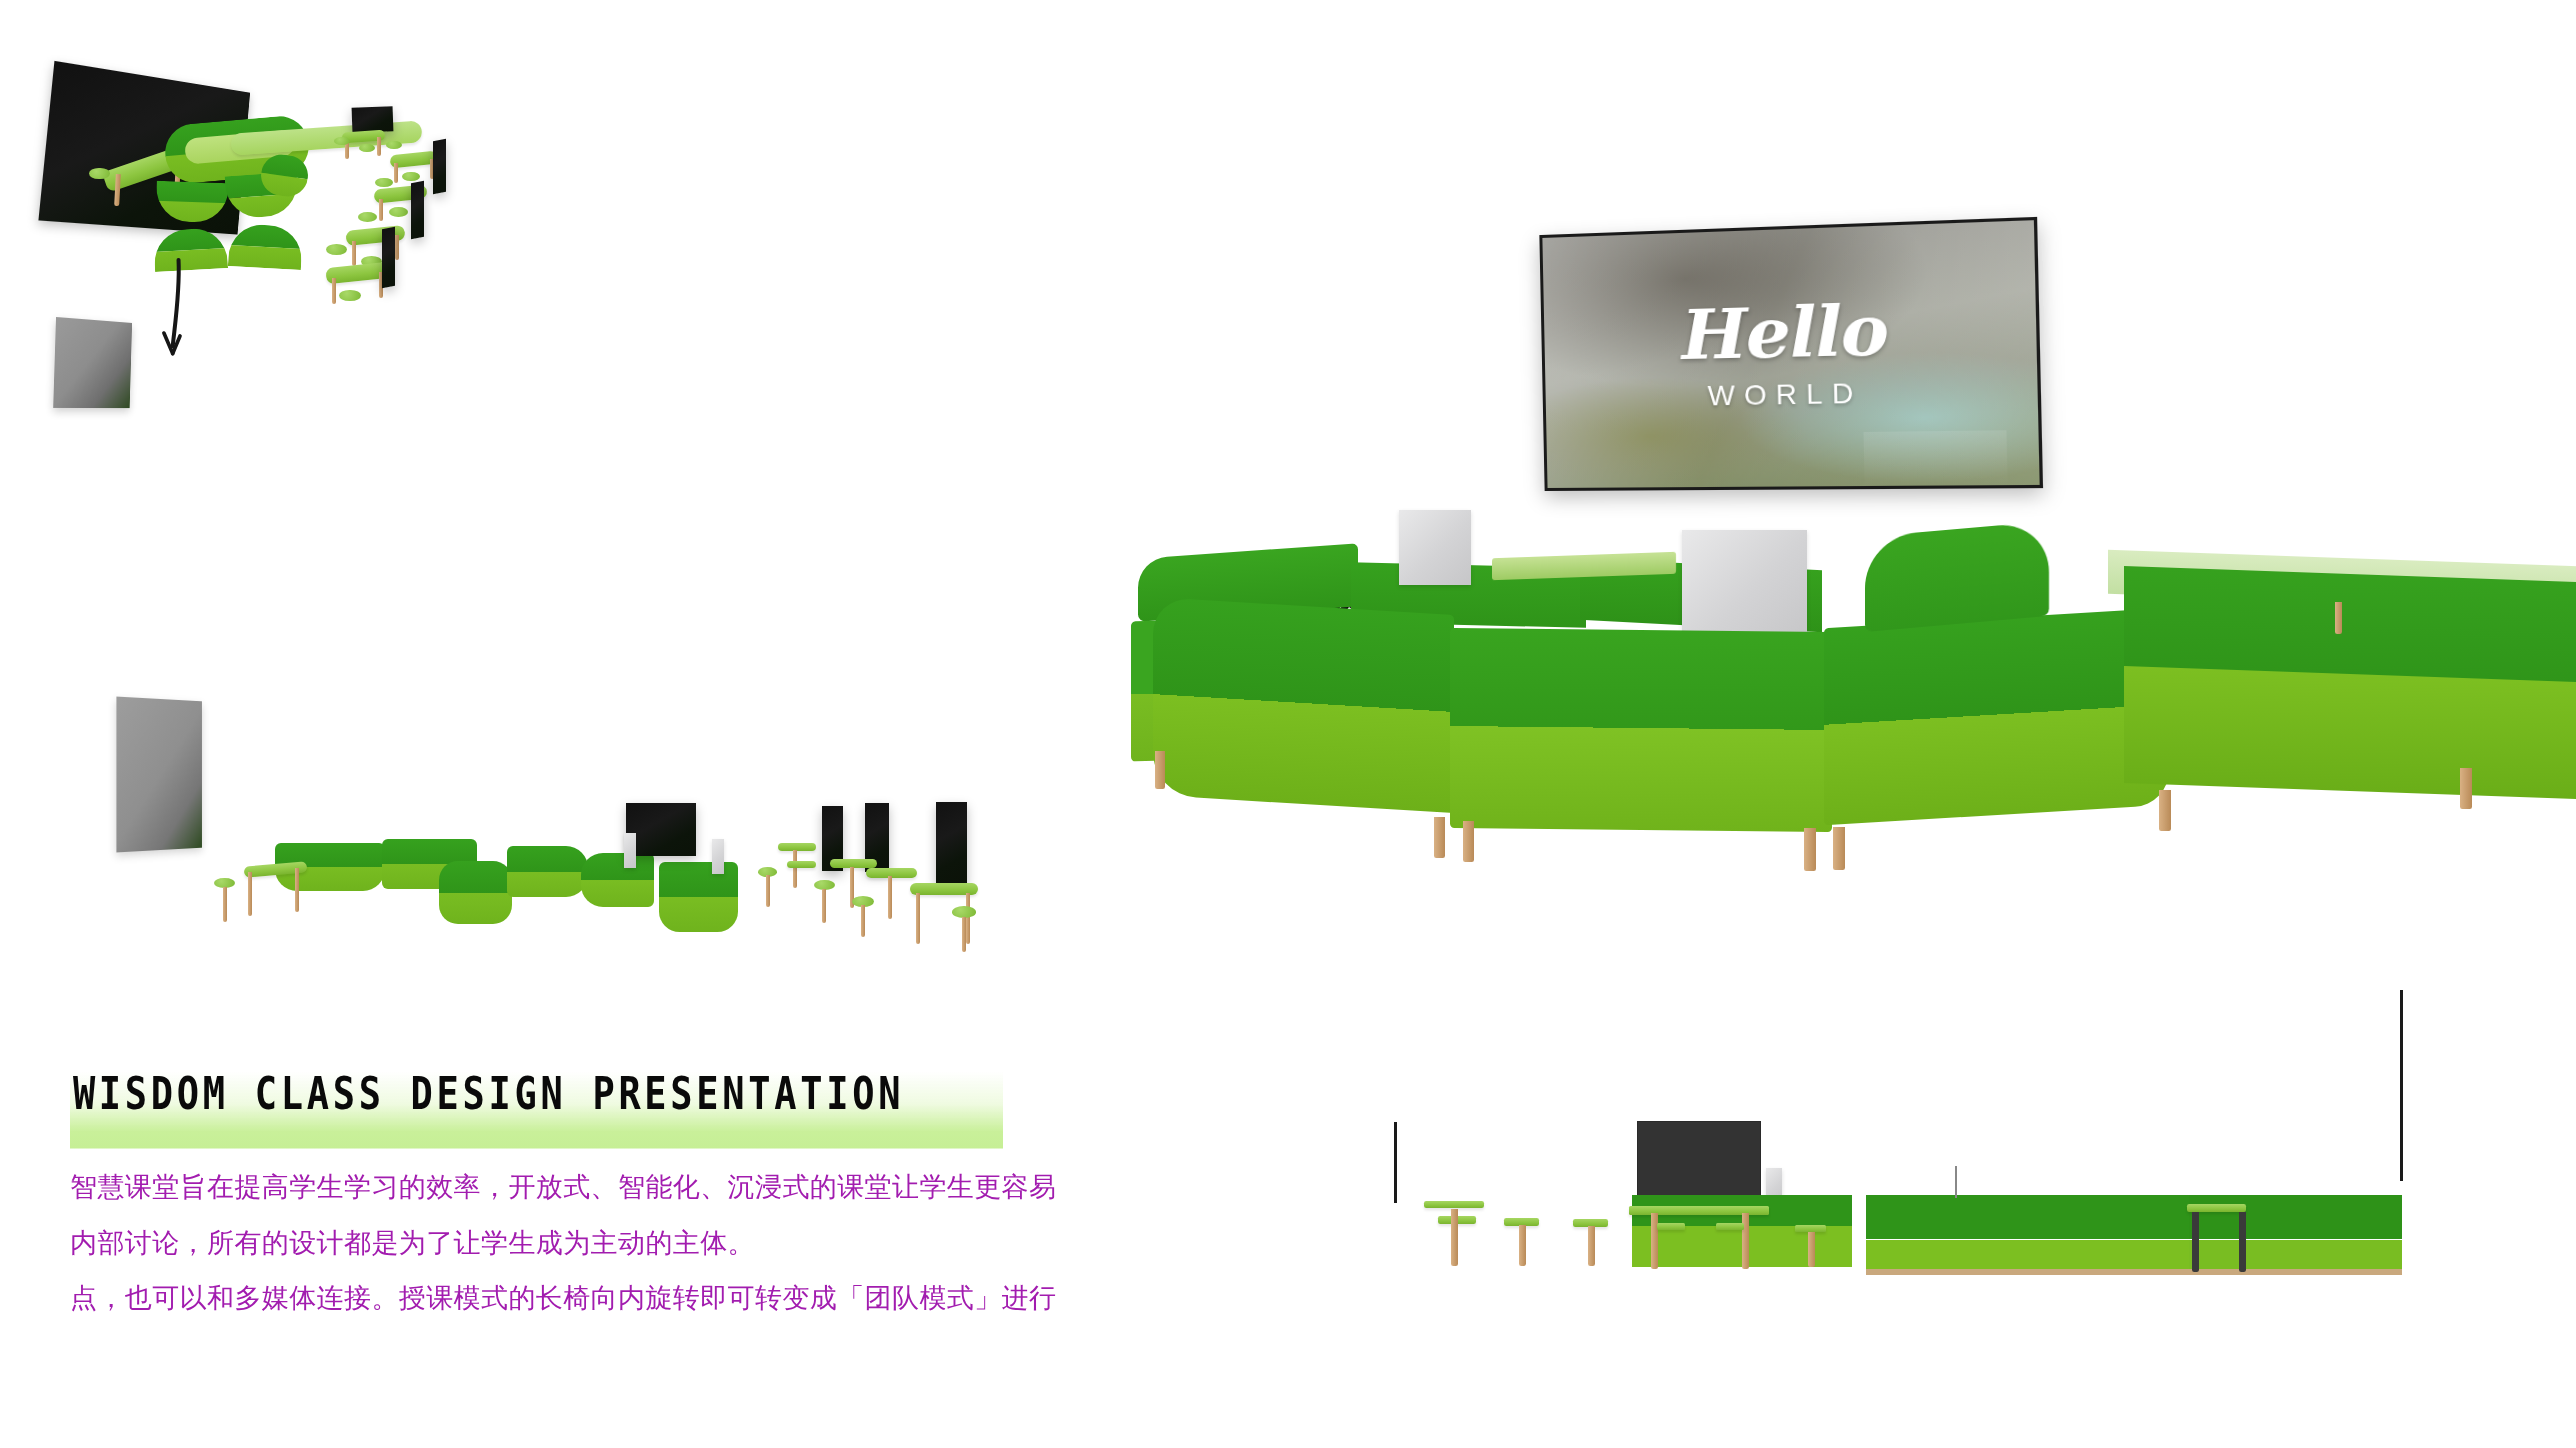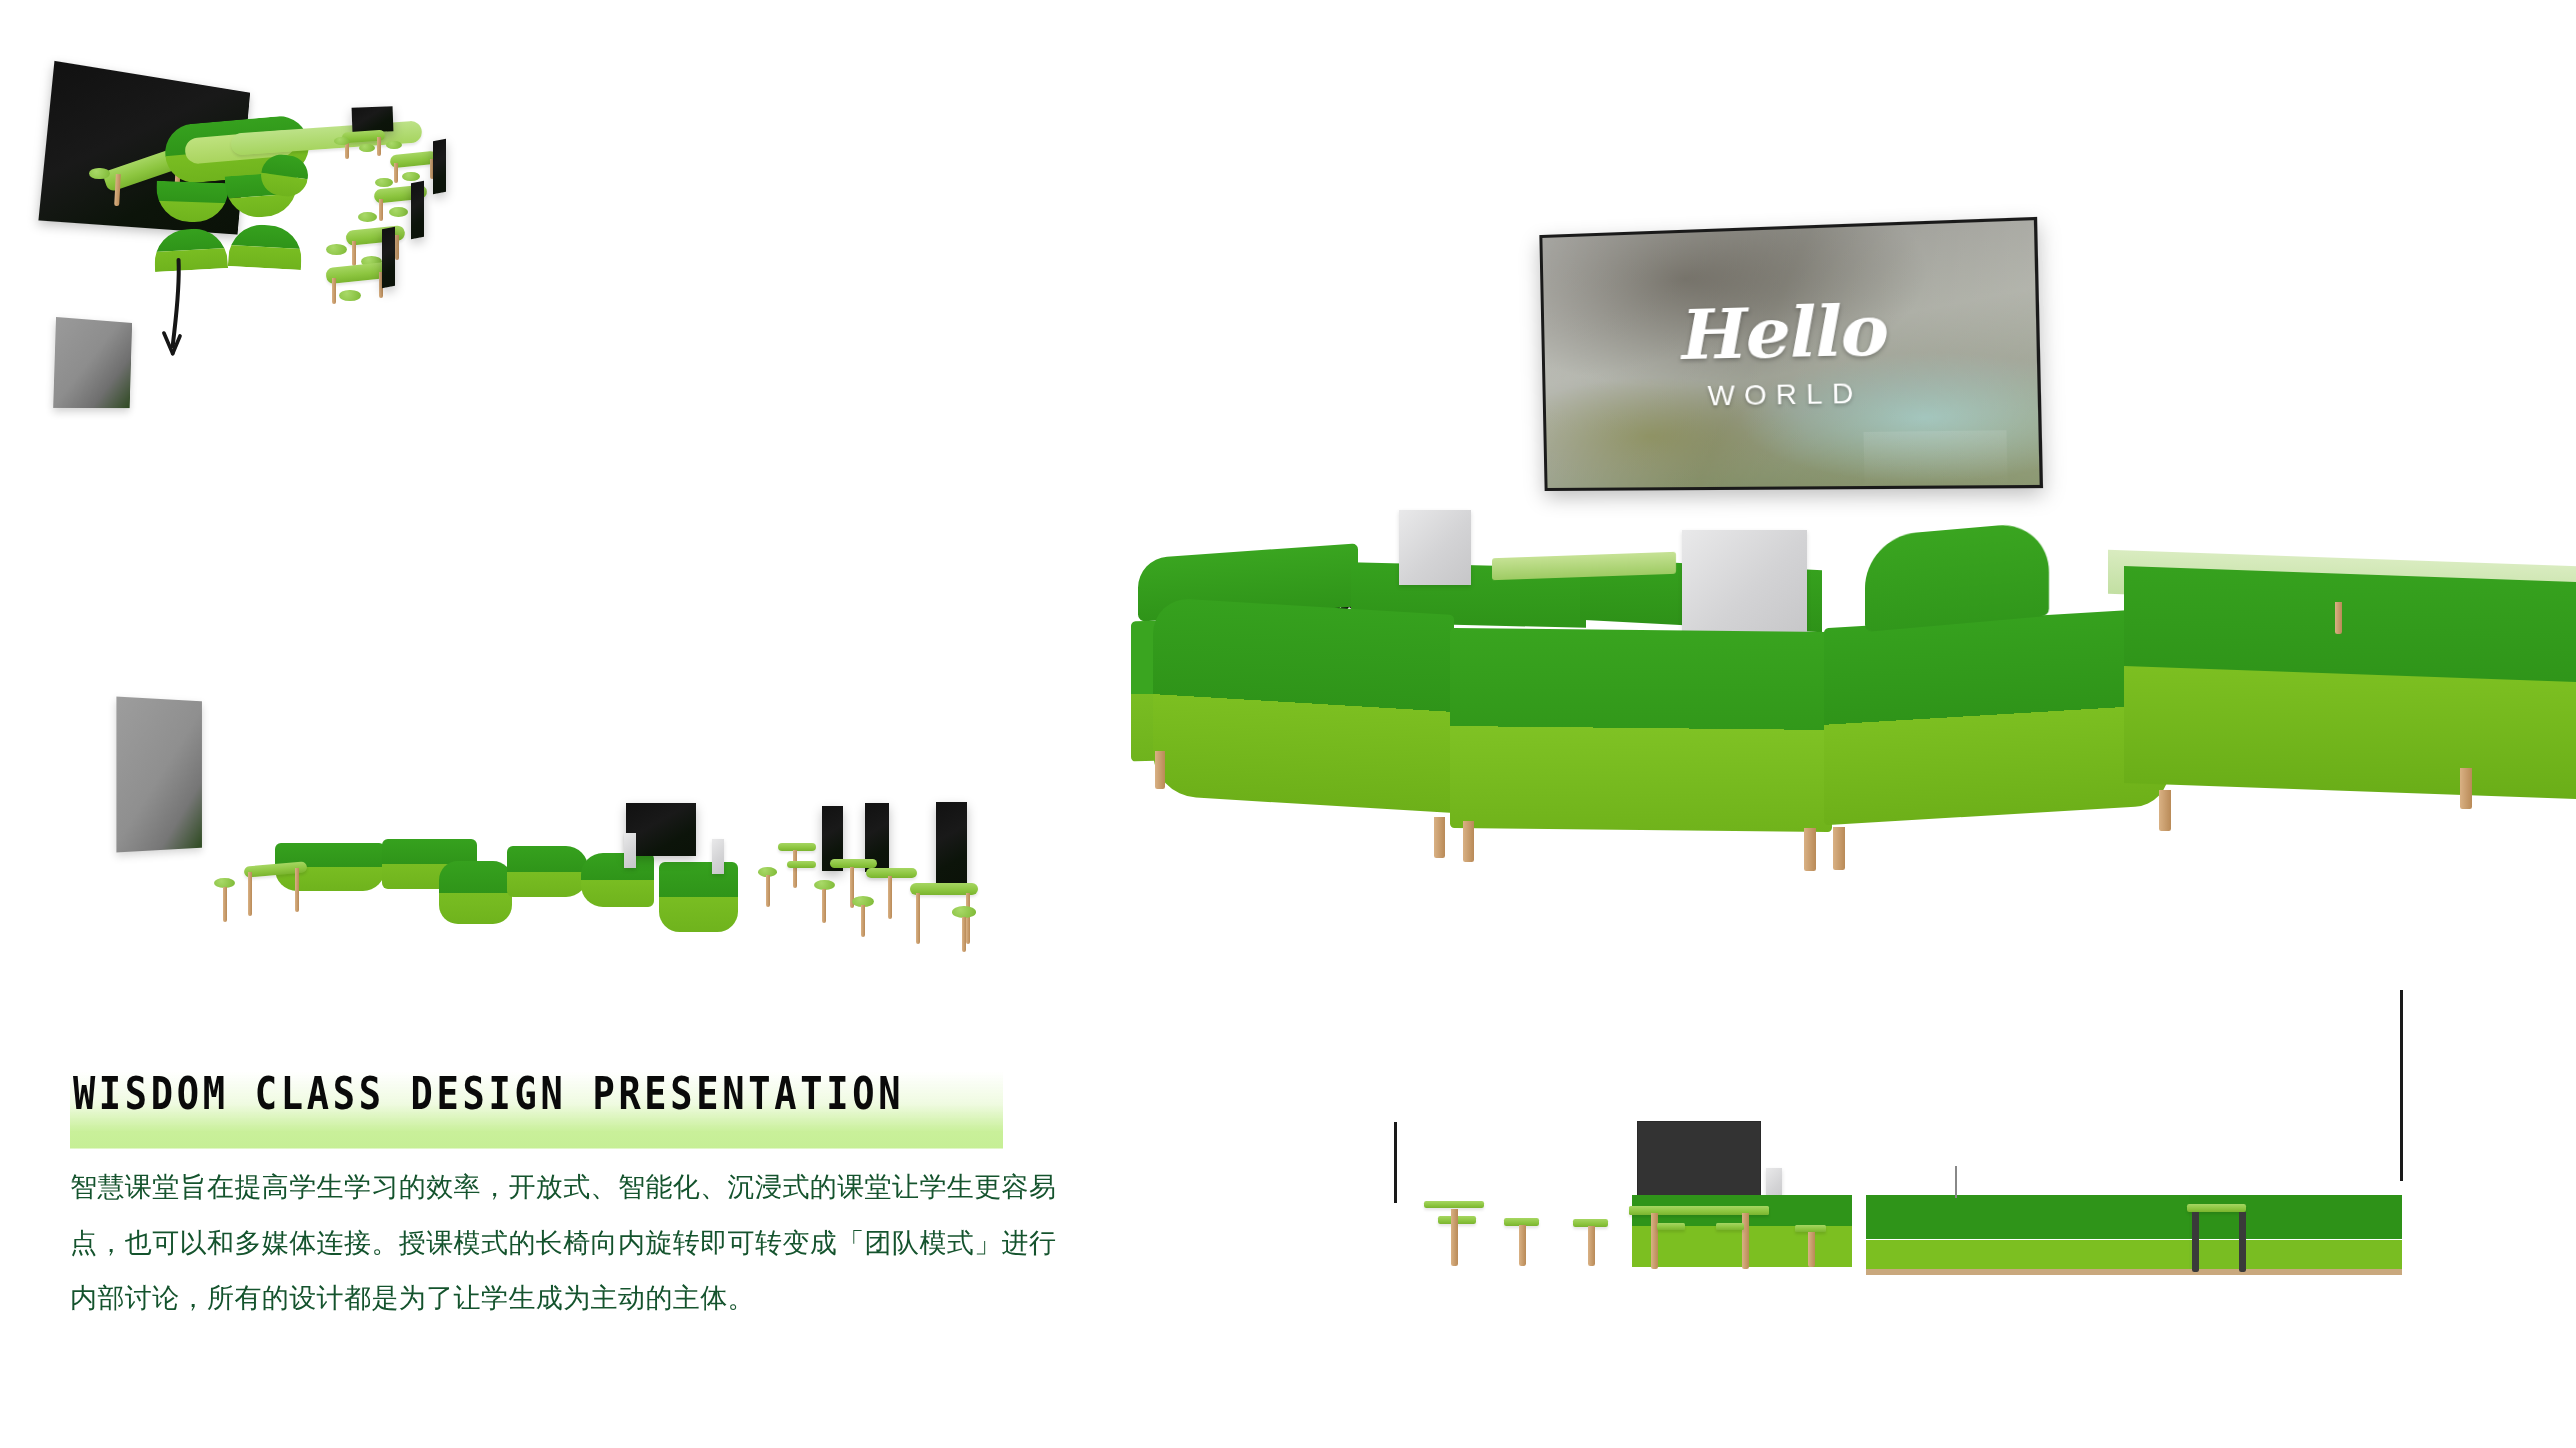--- a/index.html
+++ b/index.html
@@ -84,21 +84,21 @@
     transform:scaleY(1.22);transform-origin:left top;
   }
   #title-highlight{
     position:absolute;left:0;top:2.9px;width:933px;height:63px;
     background:linear-gradient(180deg,rgba(255,255,255,0) 0%,rgba(226,247,200,.55) 42%,#c9f09a 78%,#c6ef95 100%);
     z-index:0;
   }
   #page-title .t{position:relative;z-index:1;}
   #body-text{
     margin-top:41px;font-family:"DejaVu Sans","Liberation Sans",sans-serif;
-    font-size:27px;color:#14532d;line-height:2.06;letter-spacing:0.4px;width:1204px;
+    font-size:27px;color:#a21caf;line-height:2.06;letter-spacing:0.4px;width:1204px;
   }
   #body-text p{margin:0;}
 
   
   #signature{position:absolute;right:44px;top:1351px;display:flex;align-items:center;gap:16px;}
   #signature-text{font-family:"Liberation Sans",sans-serif;font-size:29px;color:#1b1b1b;letter-spacing:1.1px;font-weight:300;}
   #signature-blob{width:37px;height:38px;border-radius:52% 48% 46% 54% / 58% 56% 44% 42%;
     background:radial-gradient(circle at 36% 34%,#cdf3ac 0%,#bfeb99 45%,rgba(201,240,163,.35) 78%,rgba(255,255,255,0) 100%);}
 </style>
 </head>
@@ -366,20 +366,20 @@
     <div class="dimline" style="left:574px;top:182px;width:1.5px;height:32px;background:#888;"></div>
   </div>
 
   <div id="text-block">
     <div id="page-title">
       <span id="title-highlight"></span>
       <span class="t">WISDOM CLASS DESIGN PRESENTATION</span>
     </div>
     <div id="body-text">
       <p>智慧课堂旨在提高学生学习的效率，开放式、智能化、沉浸式的课堂让学生更容易</p>
+      <p>内部讨论，所有的设计都是为了让学生成为主动的主体。</p>
       <p>点，也可以和多媒体连接。授课模式的长椅向内旋转即可转变成「团队模式」进行</p>
-      <p>内部讨论，所有的设计都是为了让学生成为主动的主体。</p>
     </div>
   </div>
 
 
 </div>
 
 
 </body></html>

